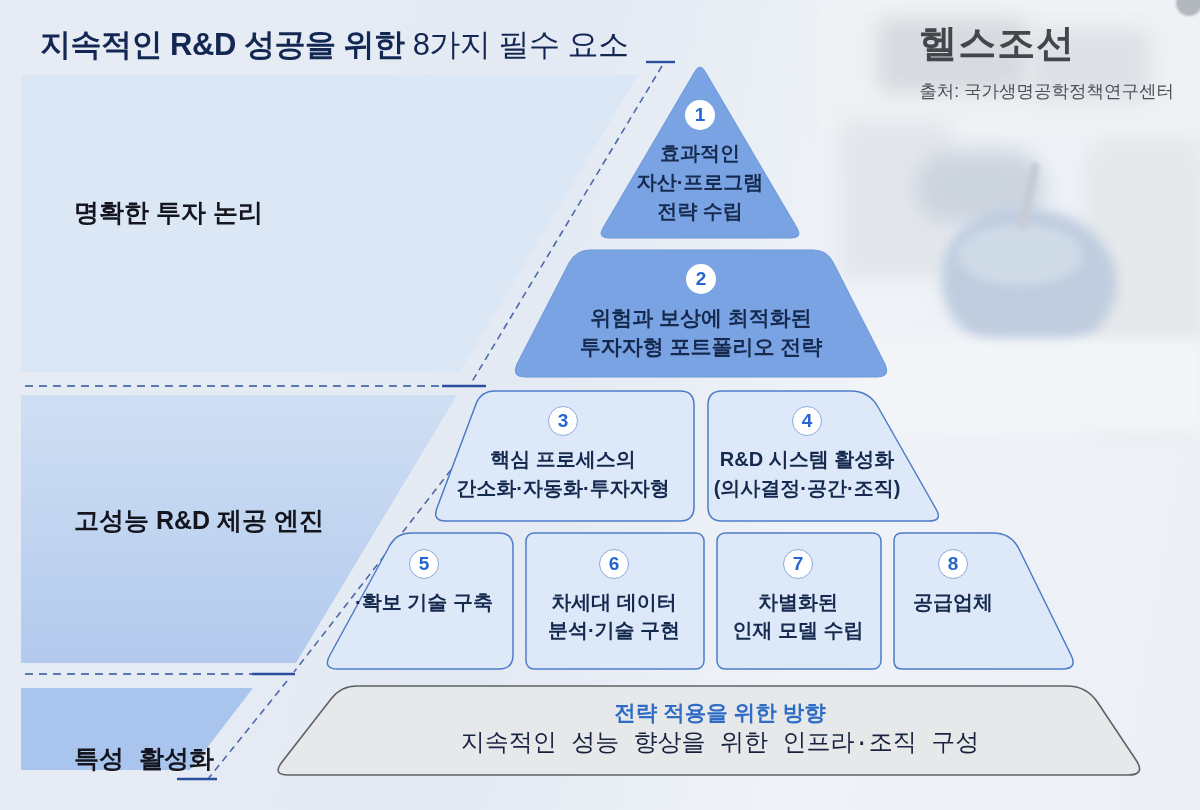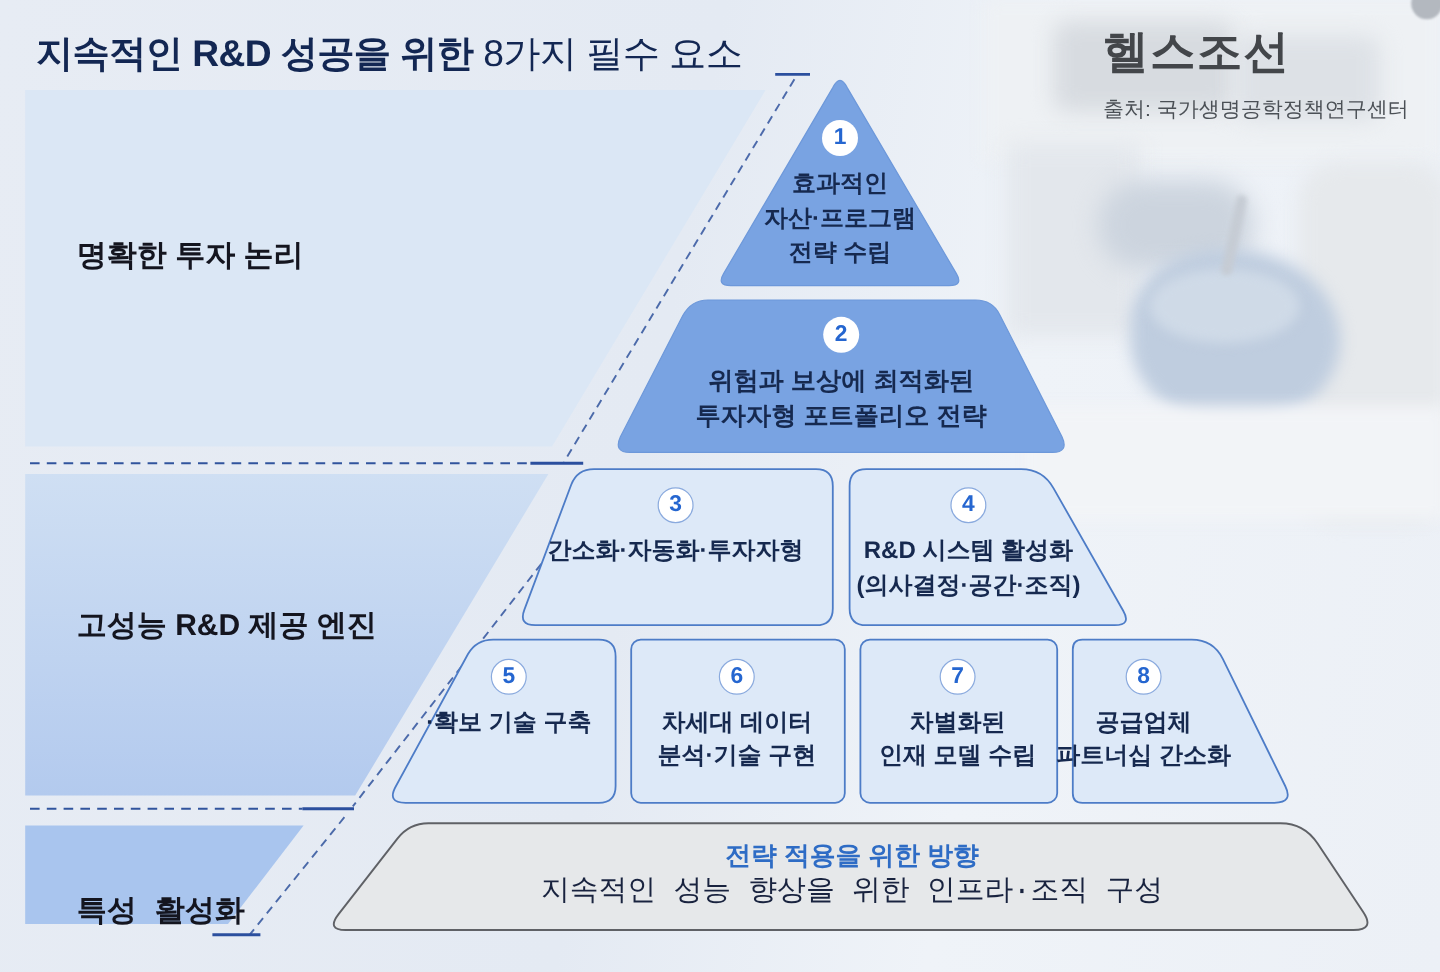--- a/index.html
+++ b/index.html
@@ -17,21 +17,21 @@
   .b-panel{left:840px;top:120px;width:110px;height:160px;background:#e3e7ec;filter:blur(9px);}
   .b-glove{left:942px;top:208px;width:175px;height:145px;background:#bfcddf;filter:blur(6px);border-radius:45% 55% 50% 50%;}
   .b-glovehi{left:958px;top:224px;width:125px;height:62px;background:#cfdae7;filter:blur(5px);border-radius:50%;}
   .b-pen{left:1024px;top:162px;width:9px;height:68px;background:#c6ccd4;filter:blur(2px);border-radius:4px;transform:rotate(12deg);}
   .b-sleeve{left:1082px;top:135px;width:125px;height:300px;background:#e6e9ec;filter:blur(7px);border-radius:34px;}
   .b-paper{left:855px;top:338px;width:350px;height:95px;background:#f2f4f7;filter:blur(6px);}
   .b-corner{left:1176px;top:-10px;width:26px;height:26px;background:#b3b8bf;filter:blur(1px);border-radius:50%;}
   
   #shapes{position:absolute;left:0;top:0;z-index:1;}
   
-  .txt{position:absolute;z-index:2;}
+  .txt{position:absolute;z-index:2;margin-left:10px;}
   .page-title{left:30px;top:24px;font-size:31px;color:#132753;letter-spacing:-0.5px;white-space:nowrap;}
   .page-title .t-bold{font-weight:800;}
   .page-title .t-rest{font-weight:500;}
   .brand{right:26px;top:18px;}
   .brand .logo{font-size:38px;font-weight:800;color:#43464a;letter-spacing:1px;}
   .brand .source{margin-top:10px;font-size:17.5px;color:#4b5056;}
   .side-label{left:64px;font-size:25px;font-weight:600;color:#14151f;white-space:nowrap;text-align:center;}
   .lbl-a{top:196px;} .lbl-b{top:504px;} .lbl-c{top:742px;font-family:Liberation Mono, monospace;}
   .pyr-item{position:absolute;z-index:2;text-align:center;color:#16294f;}
   .circ{display:inline-block;width:30px;height:30px;line-height:30px;border-radius:50%;
@@ -127,20 +127,21 @@
   <div class="pyr-item" style="left:531px;top:264px;width:340px;">
     <span class="circ">2</span>
     <div class="lines" style="font-size:21px;">
       <div>위험과 보상에 최적화된</div>
       <div>투자자형 포트폴리오 전략</div>
     </div>
   </div>
   <div class="pyr-item" style="left:433px;top:406px;width:260px;">
     <span class="circ bordered">3</span>
     <div class="lines">
+      <div>핵심 프로세스의</div>
       <div>간소화·자동화·투자자형</div>
     </div>
   </div>
   <div class="pyr-item" style="left:677px;top:406px;width:260px;">
     <span class="circ bordered">4</span>
     <div class="lines">
       <div>R&amp;D 시스템 활성화</div>
       <div>(의사결정·공간·조직)</div>
     </div>
   </div>
@@ -161,21 +162,20 @@
     <span class="circ bordered">7</span>
     <div class="lines">
       <div>차별화된</div>
       <div>인재 모델 수립</div>
     </div>
   </div>
   <div class="pyr-item small" style="left:863px;top:549px;width:180px;">
     <span class="circ bordered">8</span>
     <div class="lines">
       <div>공급업체</div>
-      <div>파트너십 간소화</div>
     </div>
   </div>
 
   <div class="txt base-band">
     <div class="base-title">전략 적용을 위한 방향</div>
     <div class="base-desc">지속적인 성능 향상을 위한 인프라·조직 구성</div>
   </div>
 
 </div>
 

